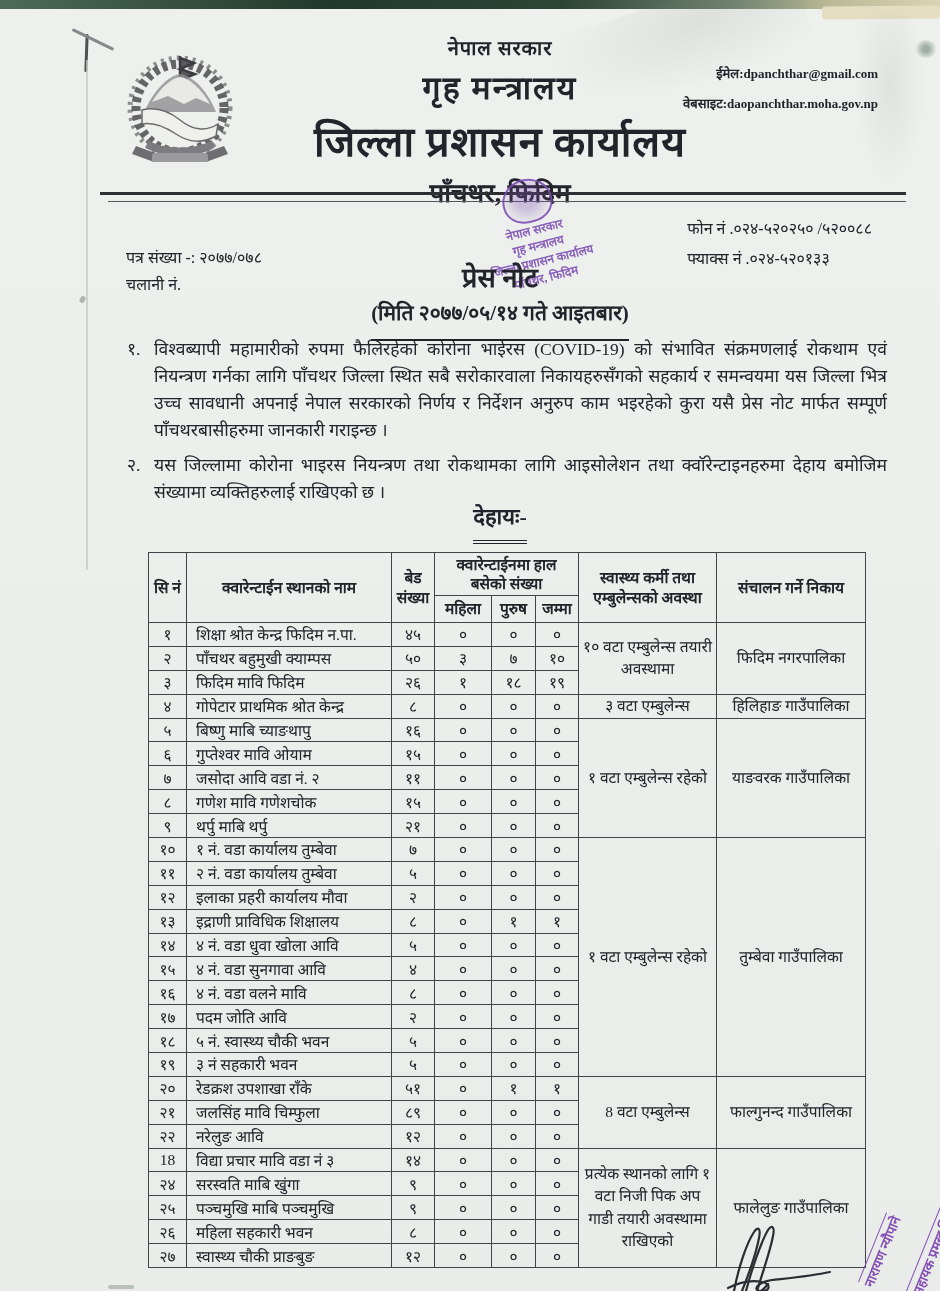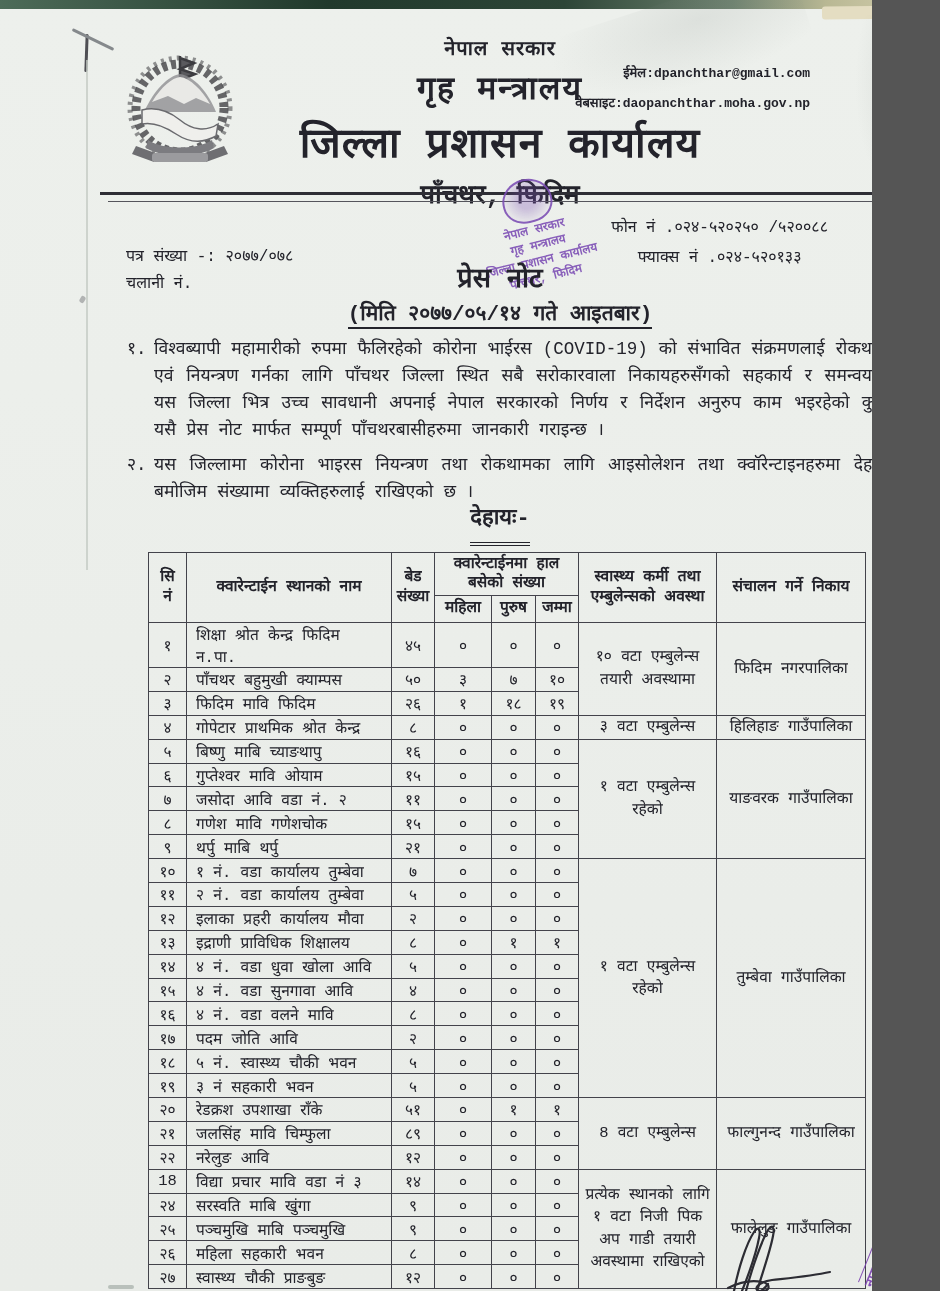--- a/index.html
+++ b/index.html
@@ -1,19 +1,19 @@
 <!DOCTYPE html>
 <html><head>
 <meta charset="utf-8">
 <style>
   html,body{margin:0;padding:0;background:#555;}
   .scan{
-    position:relative;width:872px;height:1291px;overflow:hidden;
+    position:relative;width:940px;height:1291px;overflow:hidden;
     background:linear-gradient(180deg,#edf0ec 0%,#ecefeb 30%,#eaede9 70%,#e9ece8 100%);
-    font-family:Liberation Mono, monospace;
+    font-family:Liberation Serif, serif;
     color:#23232b;
   }
   
   .topstrip{position:absolute;left:0;top:0;width:940px;height:9px;
     background:linear-gradient(90deg,#4d6b58 0%,#21392c 35%,#2d4537 60%,#6f8370 78%,#b9b894 88%,#d9d3b3 100%);}
   .beige-wedge{position:absolute;left:822px;top:6px;width:118px;height:13px;background:#e4ddc2;border-radius:3px;transform:rotate(-.6deg);}
   .edge-line-dark{position:absolute;left:85px;top:34px;width:3px;height:38px;background:#4f4f54;transform:rotate(2deg);border-radius:2px;}
   .edge-line-soft{position:absolute;left:86px;top:60px;width:2px;height:510px;background:#c3c9c3;opacity:.75;}
   .diag-line{position:absolute;left:70px;top:38px;width:46px;height:3px;background:#85898c;transform:rotate(26deg);border-radius:2px;}
   .smudge-top{position:absolute;left:550px;top:0;width:260px;height:90px;
@@ -30,32 +30,32 @@
   .h-gov{font-size:20px;font-weight:bold;letter-spacing:1px;}
   .h-ministry{font-size:32px;font-weight:bold;margin-top:4px;letter-spacing:2px;}
   .h-office{font-size:41px;font-weight:bold;margin-top:4px;letter-spacing:1px;}
   .h-place{font-size:26px;font-weight:bold;margin-top:6px;}
   .contact{position:absolute;right:62px;top:66px;width:260px;text-align:right;font-size:13px;font-weight:bold;line-height:1.2;}
   .contact div{margin-bottom:14px;}
   .rule1{position:absolute;left:100px;top:192px;width:806px;height:3px;background:#2e2e35;}
   .rule2{position:absolute;left:108px;top:201px;width:798px;height:1px;background:#55555c;}
 
   .letterno{position:absolute;left:126px;top:204px;font-size:16px;line-height:1.7;margin-top:40px;}
-  .phones{position:absolute;right:44px;top:214px;text-align:center;font-size:16px;line-height:1.85;}
+  .phones{position:absolute;right:68px;top:214px;text-align:left;font-size:16px;line-height:1.85;}
 
   
   .stamp-round{position:absolute;left:440px;top:178px;width:190px;color:#7b4cb4;opacity:.88;
     transform:rotate(-14deg);text-align:center;font-weight:bold;pointer-events:none;}
   .stamp-round .emb{width:46px;height:40px;margin:0 auto;border:2px solid #7b4cb4;border-radius:50% 50% 45% 45%;
     background:radial-gradient(circle at 50% 45%,rgba(123,76,180,.35) 30%,rgba(123,76,180,.08) 70%);}
   .stamp-round .l{font-size:12px;line-height:1.35;white-space:nowrap;}
 
   .press-title{position:absolute;left:0;top:258px;width:1000px;text-align:center;font-size:27px;font-weight:bold;}
   .press-date{position:absolute;left:0;top:298px;width:1000px;text-align:center;font-size:21px;font-weight:600;}
-  .press-date span{border-bottom:2px solid #23232b;padding-bottom:1px;}
+  .press-date span{border-bottom:2px solid #23232b;padding-bottom:14px;}
 
   
   .paras{position:absolute;left:127px;top:336px;width:760px;font-size:17.5px;line-height:1.55;text-align:justify;}
   .para{display:flex;margin-bottom:7px;}
   .para .num{width:27px;flex:none;}
   .para .txt{flex:1;}
 
   .dehaya{position:absolute;left:0;top:500px;width:1000px;text-align:center;font-size:22px;font-weight:bold;}
   .dehaya span{border-bottom:4px double #23232b;padding-bottom:11px;}
 

